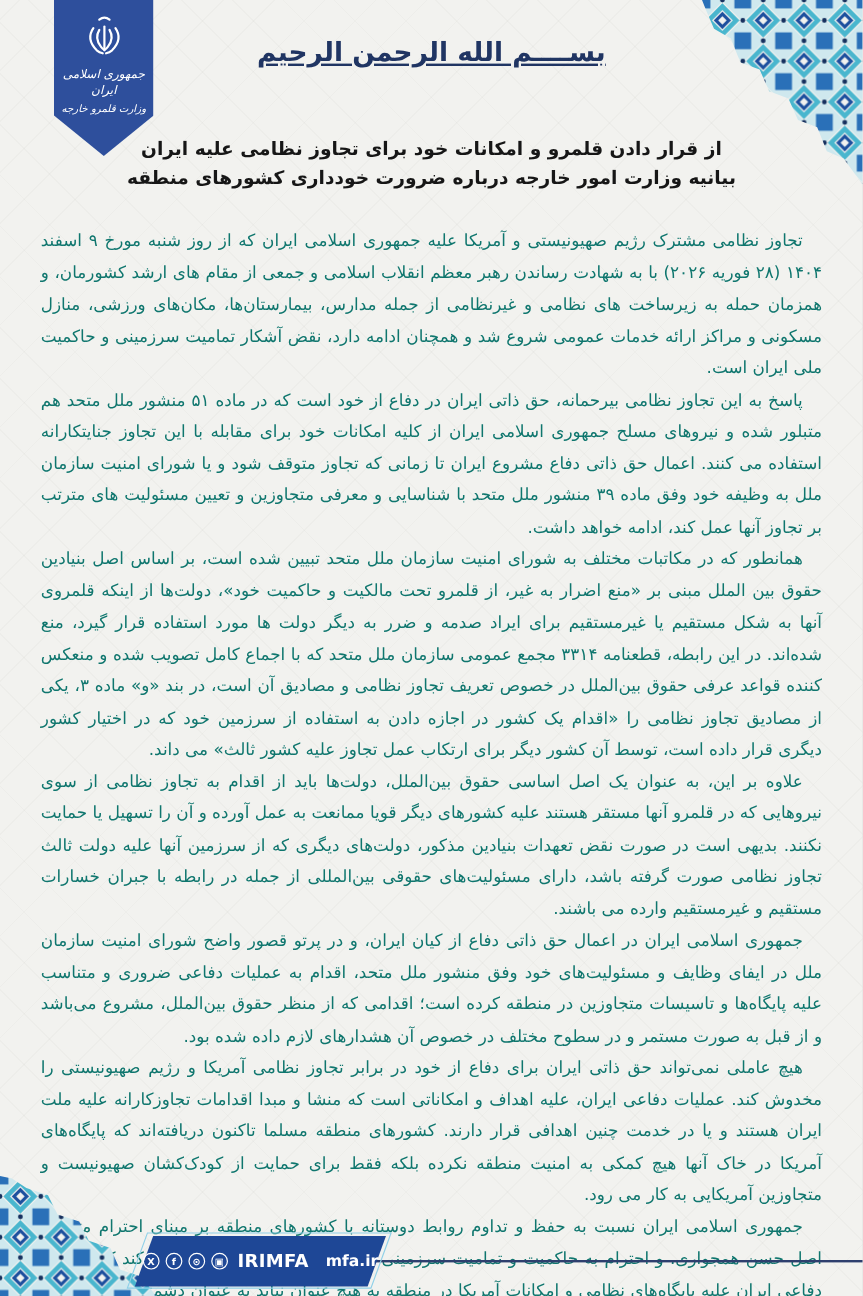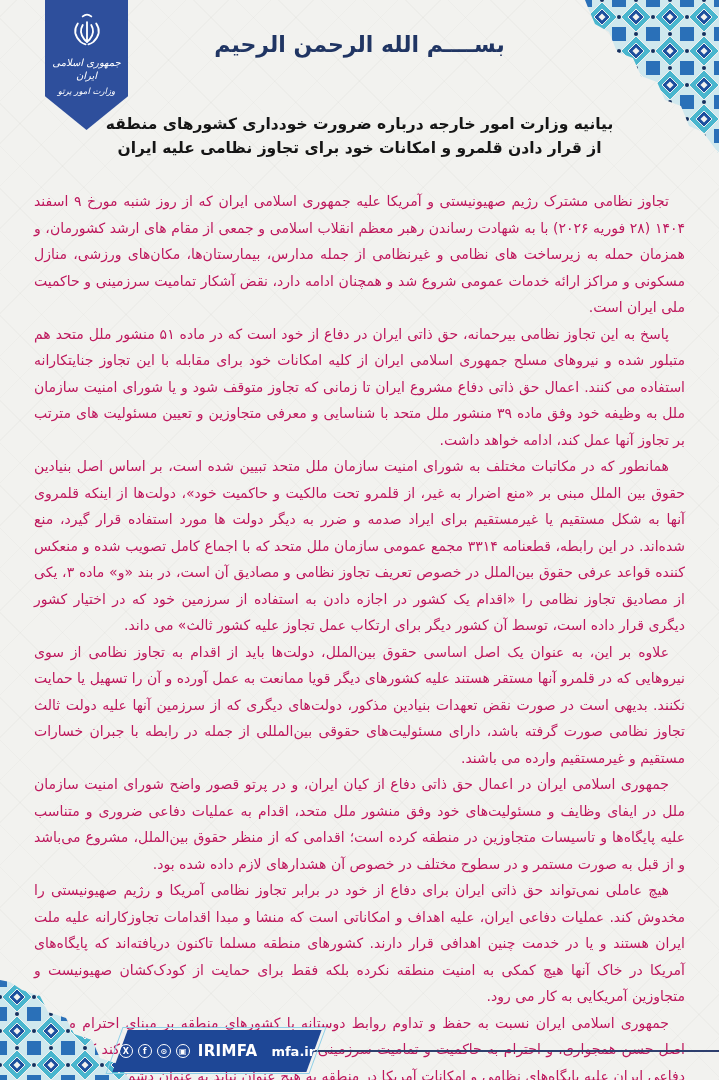--- a/index.html
+++ b/index.html
@@ -32,38 +32,39 @@
   .badge-text { color:#fff; font-style:italic; text-align:center; direction:rtl; line-height:1.25; }
   .badge-l1 { font-size:10px; margin-top:5px; }
   .badge-l2 { font-size:8.5px; margin-top:4px; }
 
   
   .bismillah {
     position:absolute; top:32px; left:0; right:0;
     text-align:center; direction:rtl;
     font-size:22px; font-weight:bold; color:#203563;
     font-family:"DejaVu Sans", sans-serif;
+    text-decoration:underline;
   }
 
   
   .corner-tr { position:absolute; right:0; top:0; width:134px; height:154px; z-index:2; }
   .corner-bl { position:absolute; left:0; bottom:0; width:130px; height:100px; z-index:2; }
 
   
   .title {
     position:absolute; top:112px; left:40px; right:40px;
     text-align:center; direction:rtl;
     font-weight:bold; font-size:15.5px; line-height:24px; color:#161616;
   }
 
   
   .body {
     position:absolute; top:188px; right:34px; left:34px; bottom:70px;
     direction:rtl; text-align:justify;
-    font-size:14px; line-height:26.5px; color:#be185d;
+    font-size:14px; line-height:26.5px; color:#0f766e;
   }
   .body p { text-indent:16px; }
 
   
   .footer-line { position:absolute; top:1050px; left:302px; right:0; height:2px; background:#2e3f6e; z-index:1; }
   .banner-outline {
     position:absolute; top:1027px; left:114px; width:204px; height:47px;
     border:1.5px solid #8fd0e8; transform:skewX(-20deg); z-index:2;
   }
   .banner {
@@ -115,28 +116,28 @@
   <div class="badge">
     <svg class="emblem" viewBox="0 0 48 56" fill="none" stroke="#ffffff" stroke-width="2.6" stroke-linecap="round">
       <path d="M18 6 q6 -5 12 0"></path>
       <path d="M24 14 v28"></path>
       <path d="M18 18 q-6 10 2 20 q2 2.5 4 3.5"></path>
       <path d="M30 18 q6 10 -2 20 q-2 2.5 -4 3.5"></path>
       <path d="M11 16 q-9 13 4 26 q3 2.5 7 3.5"></path>
       <path d="M37 16 q9 13 -4 26 q-3 2.5 -7 3.5"></path>
     </svg>
     <div class="badge-text badge-l1">جمهوری اسلامی ایران</div>
-    <div class="badge-text badge-l2">وزارت امور پرتو</div>
+    <div class="badge-text badge-l2">وزارت قلمرو خارجه</div>
   </div>
 
   <div class="bismillah">بســــم الله الرحمن الرحیم</div>
 
   <div class="title">
+    <div>از قرار دادن قلمرو و امکانات خود برای تجاوز نظامی علیه ایران</div>
     <div>بیانیه وزارت امور خارجه درباره ضرورت خودداری کشورهای منطقه</div>
-    <div>از قرار دادن قلمرو و امکانات خود برای تجاوز نظامی علیه ایران</div>
   </div>
 
   <div class="body">
     <p>تجاوز نظامی مشترک رژیم صهیونیستی و آمریکا علیه جمهوری اسلامی ایران که از روز شنبه مورخ ۹ اسفند ۱۴۰۴ (۲۸ فوریه ۲۰۲۶) با به شهادت رساندن رهبر معظم انقلاب اسلامی و جمعی از مقام های ارشد کشورمان، و همزمان حمله به زیرساخت های نظامی و غیرنظامی از جمله مدارس، بیمارستان‌ها، مکان‌های ورزشی، منازل مسکونی و مراکز ارائه خدمات عمومی شروع شد و همچنان ادامه دارد، نقض آشکار تمامیت سرزمینی و حاکمیت ملی ایران است.</p>
     <p>پاسخ به این تجاوز نظامی بیرحمانه، حق ذاتی ایران در دفاع از خود است که در ماده ۵۱ منشور ملل متحد هم متبلور شده و نیروهای مسلح جمهوری اسلامی ایران از کلیه امکانات خود برای مقابله با این تجاوز جنایتکارانه استفاده می کنند. اعمال حق ذاتی دفاع مشروع ایران تا زمانی که تجاوز متوقف شود و یا شورای امنیت سازمان ملل به وظیفه خود وفق ماده ۳۹ منشور ملل متحد با شناسایی و معرفی متجاوزین و تعیین مسئولیت های مترتب بر تجاوز آنها عمل کند، ادامه خواهد داشت.</p>
     <p>همانطور که در مکاتبات مختلف به شورای امنیت سازمان ملل متحد تبیین شده است، بر اساس اصل بنیادین حقوق بین الملل مبنی بر «منع اضرار به غیر، از قلمرو تحت مالکیت و حاکمیت خود»، دولت‌ها از اینکه قلمروی آنها به شکل مستقیم یا غیرمستقیم برای ایراد صدمه و ضرر به دیگر دولت ها مورد استفاده قرار گیرد، منع شده‌اند. در این رابطه، قطعنامه ۳۳۱۴ مجمع عمومی سازمان ملل متحد که با اجماع کامل تصویب شده و منعکس کننده قواعد عرفی حقوق بین‌الملل در خصوص تعریف تجاوز نظامی و مصادیق آن است، در بند «و» ماده ۳، یکی از مصادیق تجاوز نظامی را «اقدام یک کشور در اجازه دادن به استفاده از سرزمین خود که در اختیار کشور دیگری قرار داده است، توسط آن کشور دیگر برای ارتکاب عمل تجاوز علیه کشور ثالث» می داند.</p>
     <p>علاوه بر این، به عنوان یک اصل اساسی حقوق بین‌الملل، دولت‌ها باید از اقدام به تجاوز نظامی از سوی نیروهایی که در قلمرو آنها مستقر هستند علیه کشورهای دیگر قویا ممانعت به عمل آورده و آن را تسهیل یا حمایت نکنند. بدیهی است در صورت نقض تعهدات بنیادین مذکور، دولت‌های دیگری که از سرزمین آنها علیه دولت ثالث تجاوز نظامی صورت گرفته باشد، دارای مسئولیت‌های حقوقی بین‌المللی از جمله در رابطه با جبران خسارات مستقیم و غیرمستقیم وارده می باشند.</p>
     <p>جمهوری اسلامی ایران در اعمال حق ذاتی دفاع از کیان ایران، و در پرتو قصور واضح شورای امنیت سازمان ملل در ایفای وظایف و مسئولیت‌های خود وفق منشور ملل متحد، اقدام به عملیات دفاعی ضروری و متناسب علیه پایگاه‌ها و تاسیسات متجاوزین در منطقه کرده است؛ اقدامی که از منظر حقوق بین‌الملل، مشروع می‌باشد و از قبل به صورت مستمر و در سطوح مختلف در خصوص آن هشدارهای لازم داده شده بود.</p>
     <p>هیچ عاملی نمی‌تواند حق ذاتی ایران برای دفاع از خود در برابر تجاوز نظامی آمریکا و رژیم صهیونیستی را مخدوش کند. عملیات دفاعی ایران، علیه اهداف و امکاناتی است که منشا و مبدا اقدامات تجاوزکارانه علیه ملت ایران هستند و یا در خدمت چنین اهدافی قرار دارند. کشورهای منطقه مسلما تاکنون دریافته‌اند که پایگاه‌های آمریکا در خاک آنها هیچ کمکی به امنیت منطقه نکرده بلکه فقط برای حمایت از کودک‌کشان صهیونیست و متجاوزین آمریکایی به کار می رود.</p>
     <p>جمهوری اسلامی ایران نسبت به حفظ و تداوم روابط دوستانه با کشورهای منطقه بر مبنای احترام متقابل، اصل حسن همجواری، و احترام به حاکمیت و تمامیت سرزمینی یکدیگر اهتمام ورزیده و تاکید می‌کند که عملیات دفاعی ایران علیه پایگاه‌های نظامی و امکانات آمریکا در منطقه به هیچ عنوان نباید به عنوان دشمنی و خصومت با کشورهای منطقه تلقی شود.</p>

